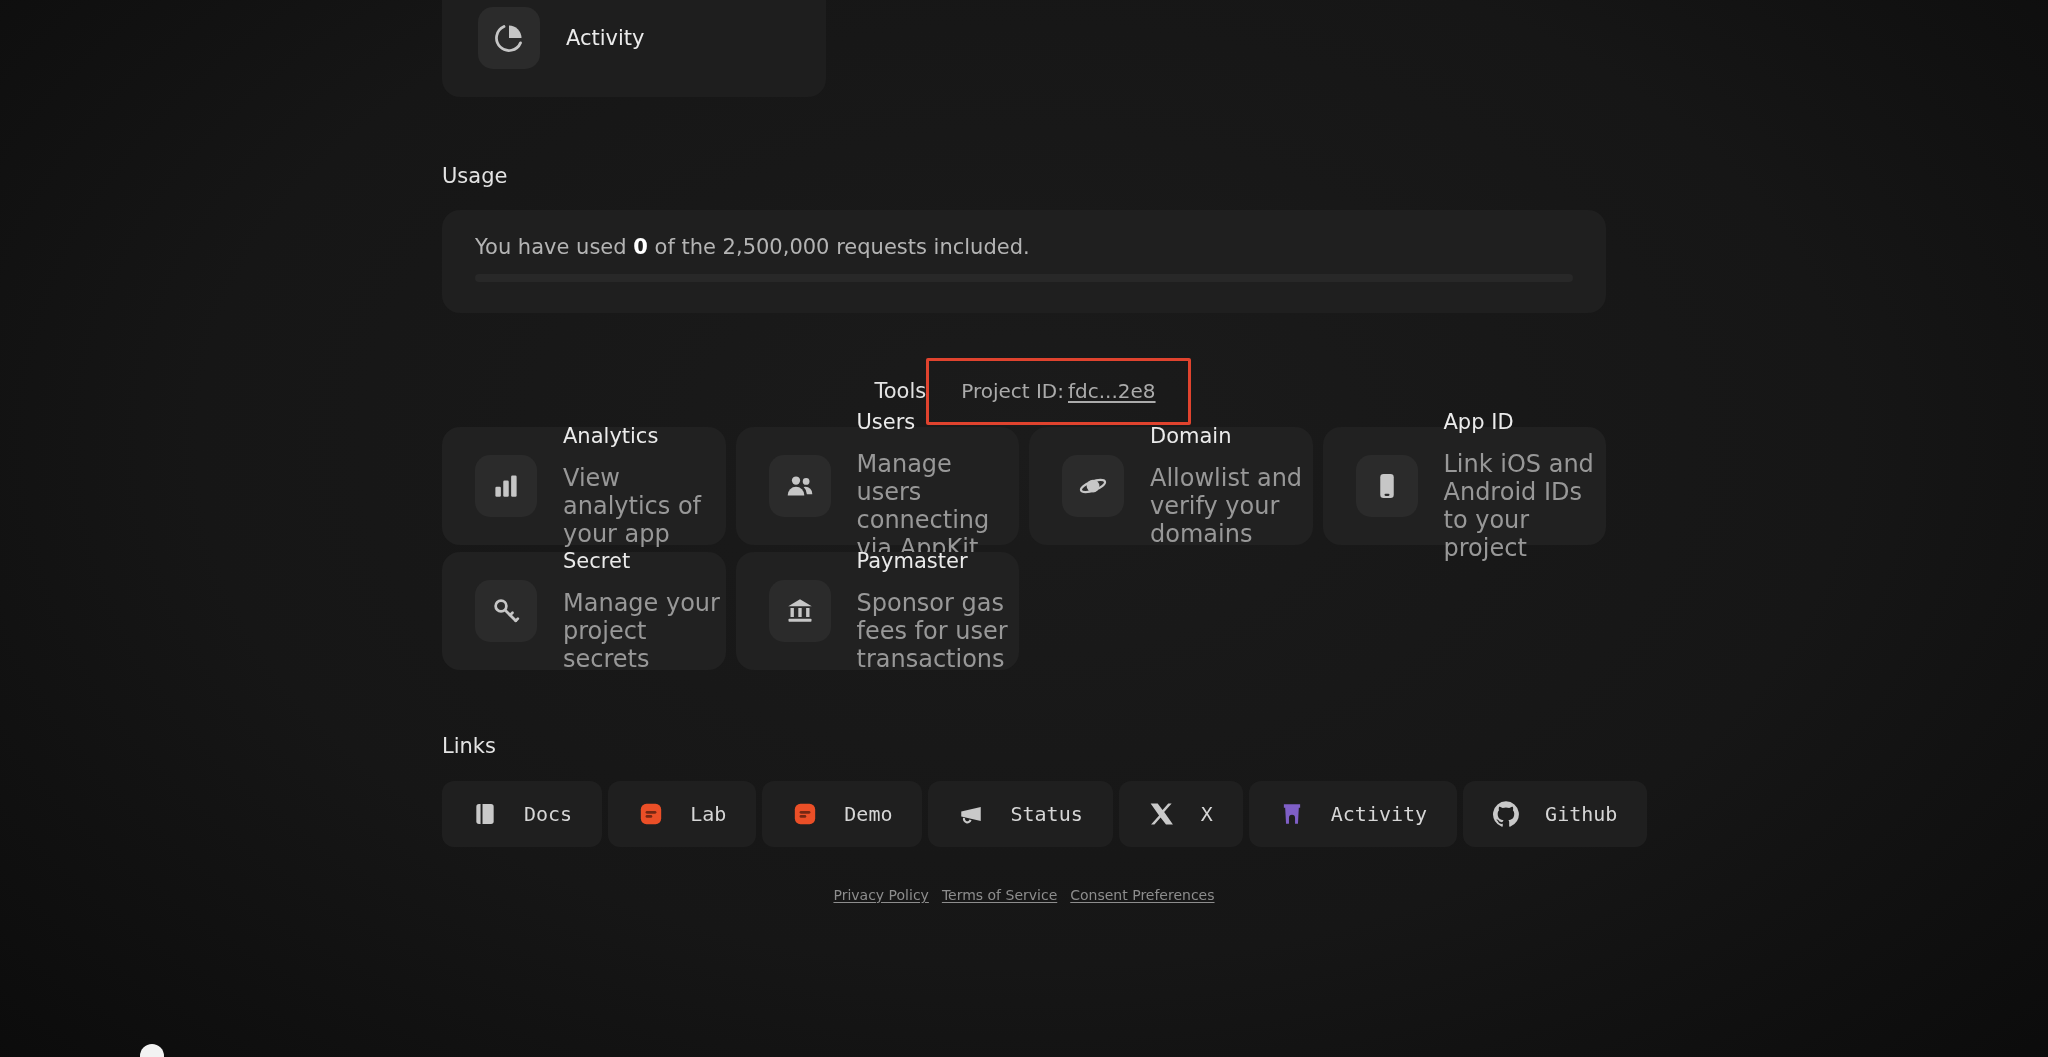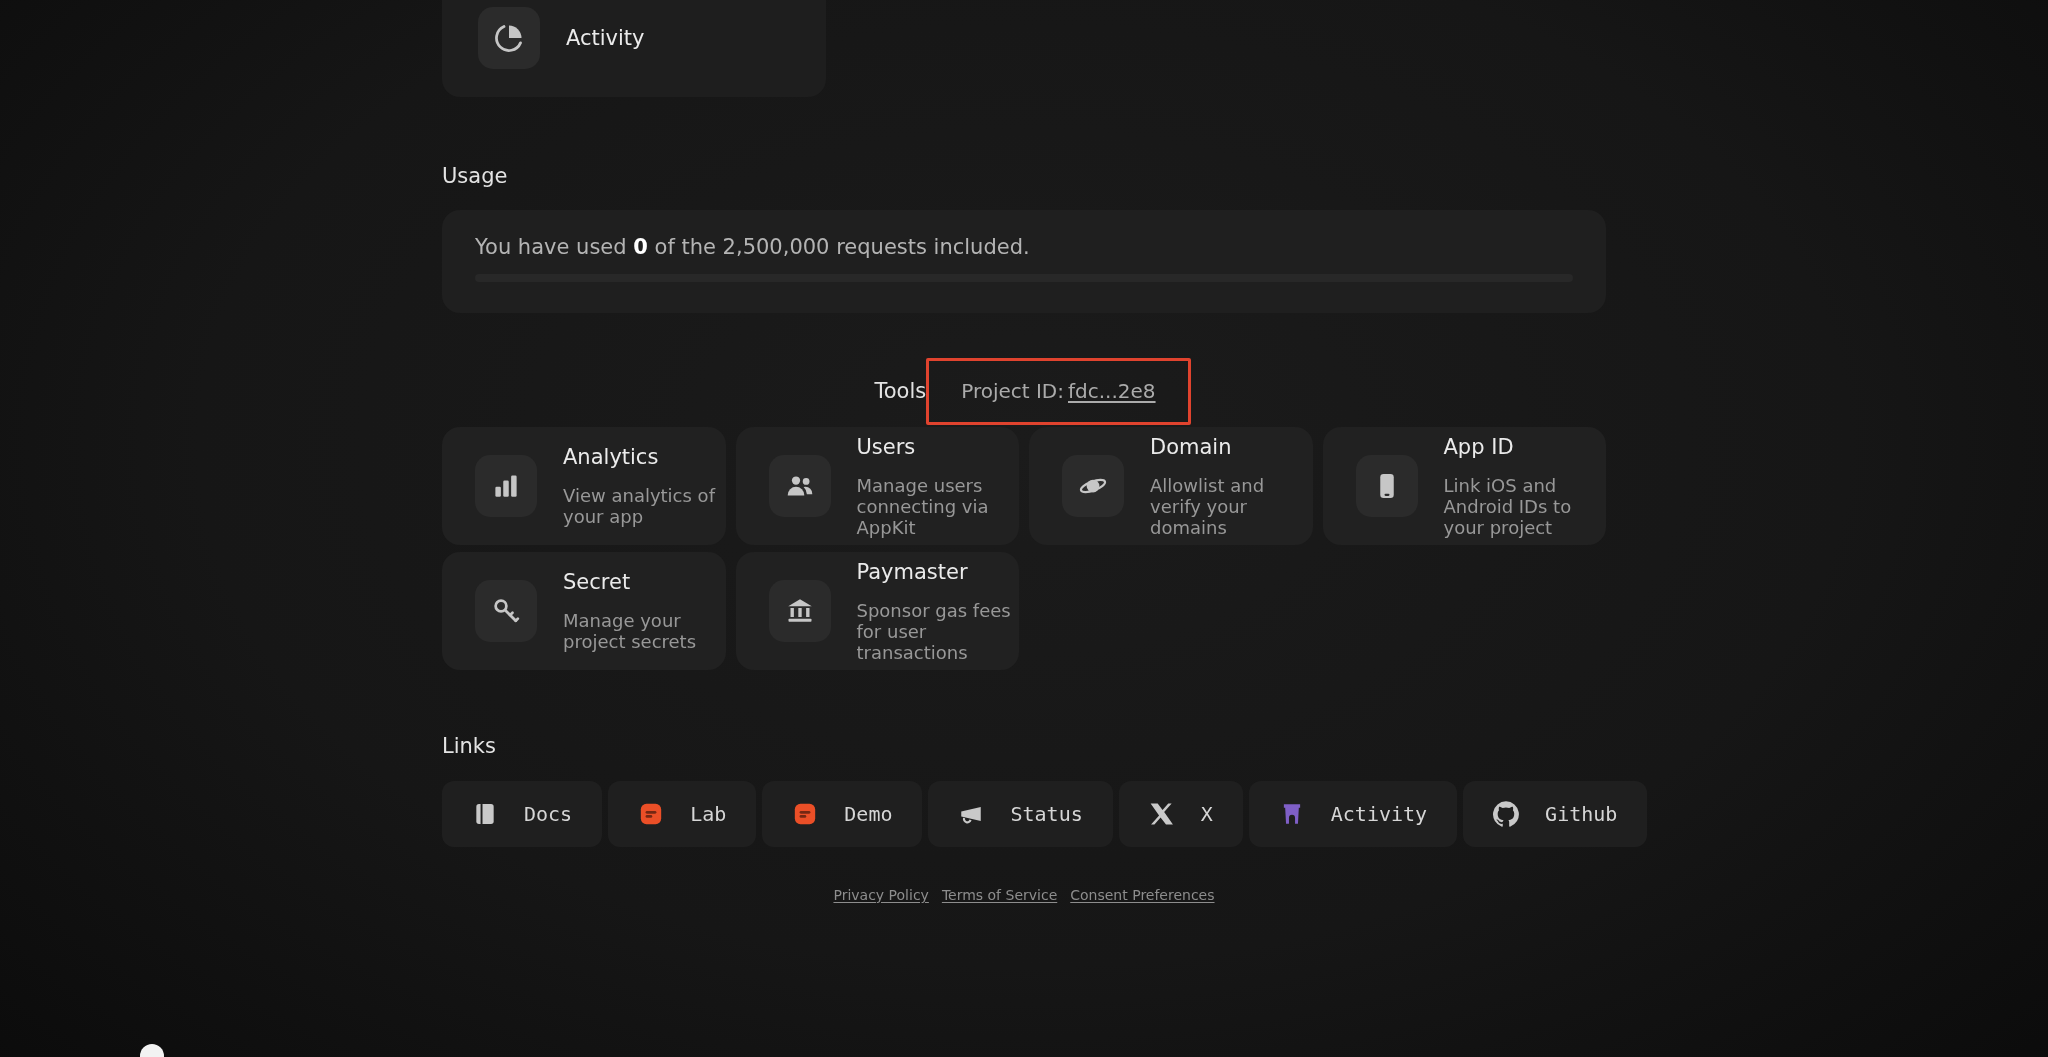--- a/index.html
+++ b/index.html
@@ -71,21 +71,21 @@
     margin-top: 9px;
     display: grid; grid-template-columns: 1fr 1fr 1fr 1fr;
     column-gap: 10px; row-gap: 7px;
   }
   .tool-card {
     height: 118px; background: #212121; border-radius: 18px;
     display: flex; align-items: center; gap: 26px;
     padding-left: 33px; cursor: pointer;
   }
   .tool-text .tool-title { font-size: 21px; color: #ebebeb; }
-  .tool-text .tool-desc { font-size: 18px; color: #989898; margin-top: 16px; }
+  .tool-text .tool-desc { font-size: 24px; color: #989898; margin-top: 16px; }
 
   .links-heading { margin-top: 63px; }
   .links-row { margin-top: 22px; display: flex; gap: 6px; }
   .link-btn {
     height: 66px; border-radius: 12px; background: #1f1f1f;
     display: flex; align-items: center; gap: 26px; padding: 0 30px;
     font-family: "DejaVu Sans Mono", "Liberation Mono", monospace;
     font-size: 20px; color: #d6d6d6; cursor: pointer; white-space: nowrap;
   }
   .link-btn .btn-icon { width: 26px; height: 26px; display: flex; align-items: center; }

